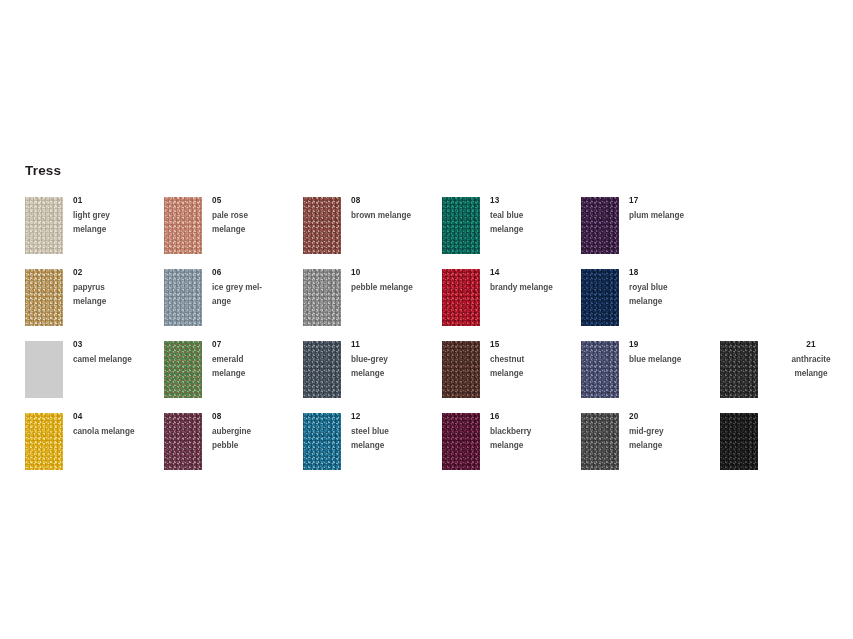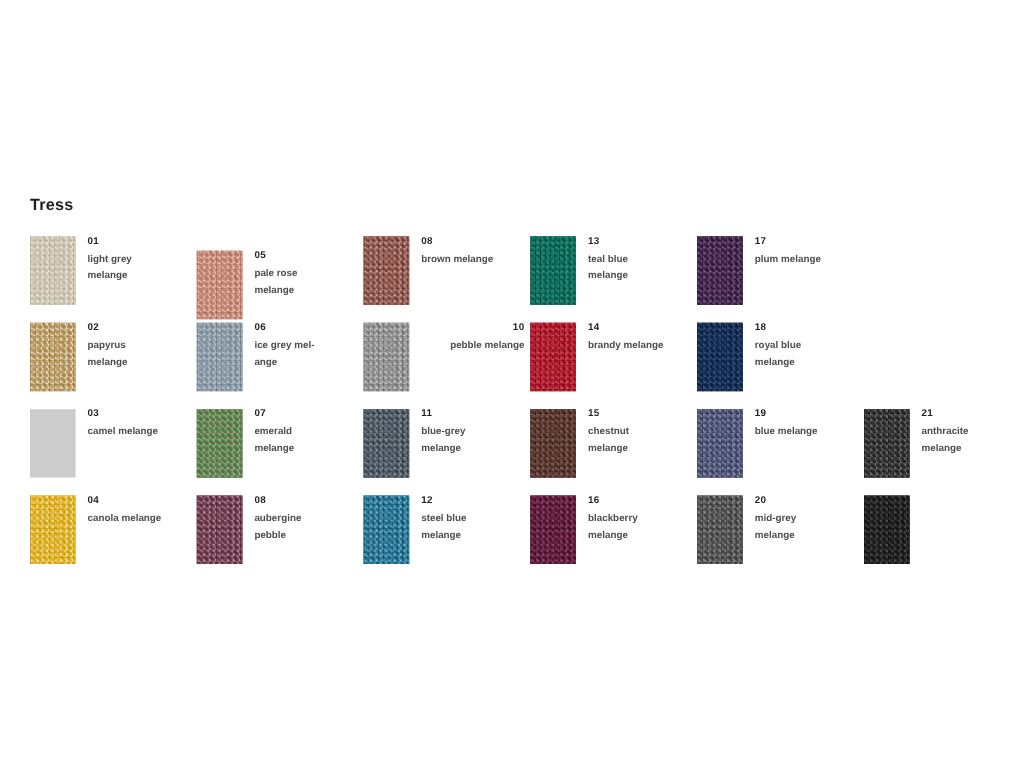--- a/index.html
+++ b/index.html
@@ -116,21 +116,21 @@
           <div class="swatch-name">camel melange</div>
         </div>
       </div>
       <div class="swatch-cell" style="left: 0px; top: 216px;">
         <div class="swatch-chip" style="background-color: rgb(226, 174, 22); background-image: repeating-linear-gradient(90deg, rgba(192, 141, 5, 0.6) 0px, rgba(192, 141, 5, 0.6) 1px, transparent 1px, transparent 4px), repeating-linear-gradient(0deg, rgba(192, 141, 5, 0.4) 0px, rgba(192, 141, 5, 0.4) 1px, transparent 1px, transparent 4px), repeating-linear-gradient(45deg, rgba(246, 233, 180, 0.8) 0px, rgba(246, 233, 180, 0.8) 2px, transparent 2px, transparent 5px), repeating-linear-gradient(-45deg, rgba(239, 208, 85, 0.733) 0px, rgba(239, 208, 85, 0.733) 2px, transparent 2px, transparent 6px), repeating-linear-gradient(45deg, rgba(192, 141, 5, 0.533) 0px, rgba(192, 141, 5, 0.533) 1px, transparent 1px, transparent 7px), linear-gradient(rgb(226, 174, 22), rgb(226, 174, 22)); background-size: 4px 4px, 4px 4px, 5px 5px, 6px 6px, 7px 7px, 100% 100%;"></div>
         <div class="swatch-text">
           <div class="swatch-code">04</div>
           <div class="swatch-name">canola melange</div>
         </div>
       </div>
-      <div class="swatch-cell" style="left: 139px; top: 12px; padding-left: 24px;">
+      <div class="swatch-cell" style="left: 139px; top: 0px; padding-left: 24px;">
         <div class="swatch-chip" style="background-color: rgb(199, 133, 112); background-image: repeating-linear-gradient(90deg, rgba(158, 95, 76, 0.6) 0px, rgba(158, 95, 76, 0.6) 1px, transparent 1px, transparent 4px), repeating-linear-gradient(0deg, rgba(158, 95, 76, 0.4) 0px, rgba(158, 95, 76, 0.4) 1px, transparent 1px, transparent 4px), repeating-linear-gradient(45deg, rgba(236, 207, 198, 0.8) 0px, rgba(236, 207, 198, 0.8) 2px, transparent 2px, transparent 5px), repeating-linear-gradient(-45deg, rgba(219, 168, 152, 0.733) 0px, rgba(219, 168, 152, 0.733) 2px, transparent 2px, transparent 6px), repeating-linear-gradient(45deg, rgba(158, 95, 76, 0.533) 0px, rgba(158, 95, 76, 0.533) 1px, transparent 1px, transparent 7px), linear-gradient(rgb(199, 133, 112), rgb(199, 133, 112)); background-size: 4px 4px, 4px 4px, 5px 5px, 6px 6px, 7px 7px, 100% 100%;"></div>
         <div class="swatch-text">
           <div class="swatch-code">05</div>
           <div class="swatch-name">pale rose
 melange</div>
         </div>
       </div>
       <div class="swatch-cell" style="left: 139px; top: 72px;">
         <div class="swatch-chip" style="background-color: rgb(139, 154, 164); background-image: repeating-linear-gradient(90deg, rgba(95, 112, 128, 0.6) 0px, rgba(95, 112, 128, 0.6) 1px, transparent 1px, transparent 4px), repeating-linear-gradient(0deg, rgba(95, 112, 128, 0.4) 0px, rgba(95, 112, 128, 0.4) 1px, transparent 1px, transparent 4px), repeating-linear-gradient(45deg, rgba(195, 207, 214, 0.8) 0px, rgba(195, 207, 214, 0.8) 2px, transparent 2px, transparent 5px), repeating-linear-gradient(-45deg, rgba(163, 177, 187, 0.733) 0px, rgba(163, 177, 187, 0.733) 2px, transparent 2px, transparent 6px), repeating-linear-gradient(45deg, rgba(95, 112, 128, 0.533) 0px, rgba(95, 112, 128, 0.533) 1px, transparent 1px, transparent 7px), linear-gradient(rgb(139, 154, 164), rgb(139, 154, 164)); background-size: 4px 4px, 4px 4px, 5px 5px, 6px 6px, 7px 7px, 100% 100%;"></div>
         <div class="swatch-text">
@@ -155,21 +155,21 @@
 pebble</div>
         </div>
       </div>
       <div class="swatch-cell" style="left: 278px; top: 0px;">
         <div class="swatch-chip" style="background-color: rgb(143, 76, 70); background-image: repeating-linear-gradient(90deg, rgba(90, 44, 40, 0.6) 0px, rgba(90, 44, 40, 0.6) 1px, transparent 1px, transparent 4px), repeating-linear-gradient(0deg, rgba(90, 44, 40, 0.4) 0px, rgba(90, 44, 40, 0.4) 1px, transparent 1px, transparent 4px), repeating-linear-gradient(45deg, rgba(207, 185, 172, 0.8) 0px, rgba(207, 185, 172, 0.8) 2px, transparent 2px, transparent 5px), repeating-linear-gradient(-45deg, rgba(168, 106, 93, 0.733) 0px, rgba(168, 106, 93, 0.733) 2px, transparent 2px, transparent 6px), repeating-linear-gradient(45deg, rgba(90, 44, 40, 0.533) 0px, rgba(90, 44, 40, 0.533) 1px, transparent 1px, transparent 7px), linear-gradient(rgb(143, 76, 70), rgb(143, 76, 70)); background-size: 4px 4px, 4px 4px, 5px 5px, 6px 6px, 7px 7px, 100% 100%;"></div>
         <div class="swatch-text">
           <div class="swatch-code">08</div>
           <div class="swatch-name">brown melange</div>
         </div>
       </div>
-      <div class="swatch-cell" style="left: 278px; top: 72px; text-align: right;">
+      <div class="swatch-cell" style="left: 278px; top: 72px;">
         <div class="swatch-chip" style="background-color: rgb(142, 142, 142); background-image: repeating-linear-gradient(90deg, rgba(95, 95, 95, 0.6) 0px, rgba(95, 95, 95, 0.6) 1px, transparent 1px, transparent 4px), repeating-linear-gradient(0deg, rgba(95, 95, 95, 0.4) 0px, rgba(95, 95, 95, 0.4) 1px, transparent 1px, transparent 4px), repeating-linear-gradient(45deg, rgba(210, 210, 210, 0.8) 0px, rgba(210, 210, 210, 0.8) 2px, transparent 2px, transparent 5px), repeating-linear-gradient(-45deg, rgba(174, 174, 174, 0.733) 0px, rgba(174, 174, 174, 0.733) 2px, transparent 2px, transparent 6px), repeating-linear-gradient(45deg, rgba(95, 95, 95, 0.533) 0px, rgba(95, 95, 95, 0.533) 1px, transparent 1px, transparent 7px), linear-gradient(rgb(142, 142, 142), rgb(142, 142, 142)); background-size: 4px 4px, 4px 4px, 5px 5px, 6px 6px, 7px 7px, 100% 100%;"></div>
         <div class="swatch-text">
           <div class="swatch-code">10</div>
           <div class="swatch-name">pebble melange</div>
         </div>
       </div>
       <div class="swatch-cell" style="left: 278px; top: 144px;">
         <div class="swatch-chip" style="background-color: rgb(71, 82, 92); background-image: repeating-linear-gradient(90deg, rgba(42, 49, 56, 0.6) 0px, rgba(42, 49, 56, 0.6) 1px, transparent 1px, transparent 4px), repeating-linear-gradient(0deg, rgba(42, 49, 56, 0.4) 0px, rgba(42, 49, 56, 0.4) 1px, transparent 1px, transparent 4px), repeating-linear-gradient(45deg, rgba(152, 163, 173, 0.8) 0px, rgba(152, 163, 173, 0.8) 2px, transparent 2px, transparent 5px), repeating-linear-gradient(-45deg, rgba(101, 114, 126, 0.733) 0px, rgba(101, 114, 126, 0.733) 2px, transparent 2px, transparent 6px), repeating-linear-gradient(45deg, rgba(42, 49, 56, 0.533) 0px, rgba(42, 49, 56, 0.533) 1px, transparent 1px, transparent 7px), linear-gradient(rgb(71, 82, 92), rgb(71, 82, 92)); background-size: 4px 4px, 4px 4px, 5px 5px, 6px 6px, 7px 7px, 100% 100%;"></div>
         <div class="swatch-text">
           <div class="swatch-code">11</div>
@@ -239,21 +239,21 @@
         </div>
       </div>
       <div class="swatch-cell" style="left: 556px; top: 216px;">
         <div class="swatch-chip" style="background-color: rgb(76, 76, 76); background-image: repeating-linear-gradient(90deg, rgba(43, 43, 43, 0.6) 0px, rgba(43, 43, 43, 0.6) 1px, transparent 1px, transparent 4px), repeating-linear-gradient(0deg, rgba(43, 43, 43, 0.4) 0px, rgba(43, 43, 43, 0.4) 1px, transparent 1px, transparent 4px), repeating-linear-gradient(45deg, rgba(154, 154, 154, 0.8) 0px, rgba(154, 154, 154, 0.8) 2px, transparent 2px, transparent 5px), repeating-linear-gradient(-45deg, rgba(108, 108, 108, 0.733) 0px, rgba(108, 108, 108, 0.733) 2px, transparent 2px, transparent 6px), repeating-linear-gradient(45deg, rgba(43, 43, 43, 0.533) 0px, rgba(43, 43, 43, 0.533) 1px, transparent 1px, transparent 7px), linear-gradient(rgb(76, 76, 76), rgb(76, 76, 76)); background-size: 4px 4px, 4px 4px, 5px 5px, 6px 6px, 7px 7px, 100% 100%;"></div>
         <div class="swatch-text">
           <div class="swatch-code">20</div>
           <div class="swatch-name">mid-grey
 melange</div>
         </div>
       </div>
-      <div class="swatch-cell" style="left: 695px; top: 144px;">
+      <div class="swatch-cell" style="left: 695px; top: 144px; text-align: center;">
         <div class="swatch-chip" style="background-color: rgb(46, 46, 46); background-image: repeating-linear-gradient(90deg, rgba(22, 22, 22, 0.6) 0px, rgba(22, 22, 22, 0.6) 1px, transparent 1px, transparent 4px), repeating-linear-gradient(0deg, rgba(22, 22, 22, 0.4) 0px, rgba(22, 22, 22, 0.4) 1px, transparent 1px, transparent 4px), repeating-linear-gradient(45deg, rgba(122, 122, 122, 0.8) 0px, rgba(122, 122, 122, 0.8) 2px, transparent 2px, transparent 5px), repeating-linear-gradient(-45deg, rgba(70, 70, 70, 0.733) 0px, rgba(70, 70, 70, 0.733) 2px, transparent 2px, transparent 6px), repeating-linear-gradient(45deg, rgba(22, 22, 22, 0.533) 0px, rgba(22, 22, 22, 0.533) 1px, transparent 1px, transparent 7px), linear-gradient(rgb(46, 46, 46), rgb(46, 46, 46)); background-size: 4px 4px, 4px 4px, 5px 5px, 6px 6px, 7px 7px, 100% 100%;"></div>
         <div class="swatch-text">
           <div class="swatch-code">21</div>
           <div class="swatch-name">anthracite
 melange</div>
         </div>
       </div>
       <div class="swatch-cell" style="left: 695px; top: 216px;">
         <div class="swatch-chip" style="background-color: rgb(28, 28, 28); background-image: repeating-linear-gradient(90deg, rgba(10, 10, 10, 0.6) 0px, rgba(10, 10, 10, 0.6) 1px, transparent 1px, transparent 4px), repeating-linear-gradient(0deg, rgba(10, 10, 10, 0.4) 0px, rgba(10, 10, 10, 0.4) 1px, transparent 1px, transparent 4px), repeating-linear-gradient(45deg, rgba(87, 87, 87, 0.8) 0px, rgba(87, 87, 87, 0.8) 2px, transparent 2px, transparent 5px), repeating-linear-gradient(-45deg, rgba(46, 46, 46, 0.733) 0px, rgba(46, 46, 46, 0.733) 2px, transparent 2px, transparent 6px), repeating-linear-gradient(45deg, rgba(10, 10, 10, 0.533) 0px, rgba(10, 10, 10, 0.533) 1px, transparent 1px, transparent 7px), linear-gradient(rgb(28, 28, 28), rgb(28, 28, 28)); background-size: 4px 4px, 4px 4px, 5px 5px, 6px 6px, 7px 7px, 100% 100%;"></div>
       </div>

